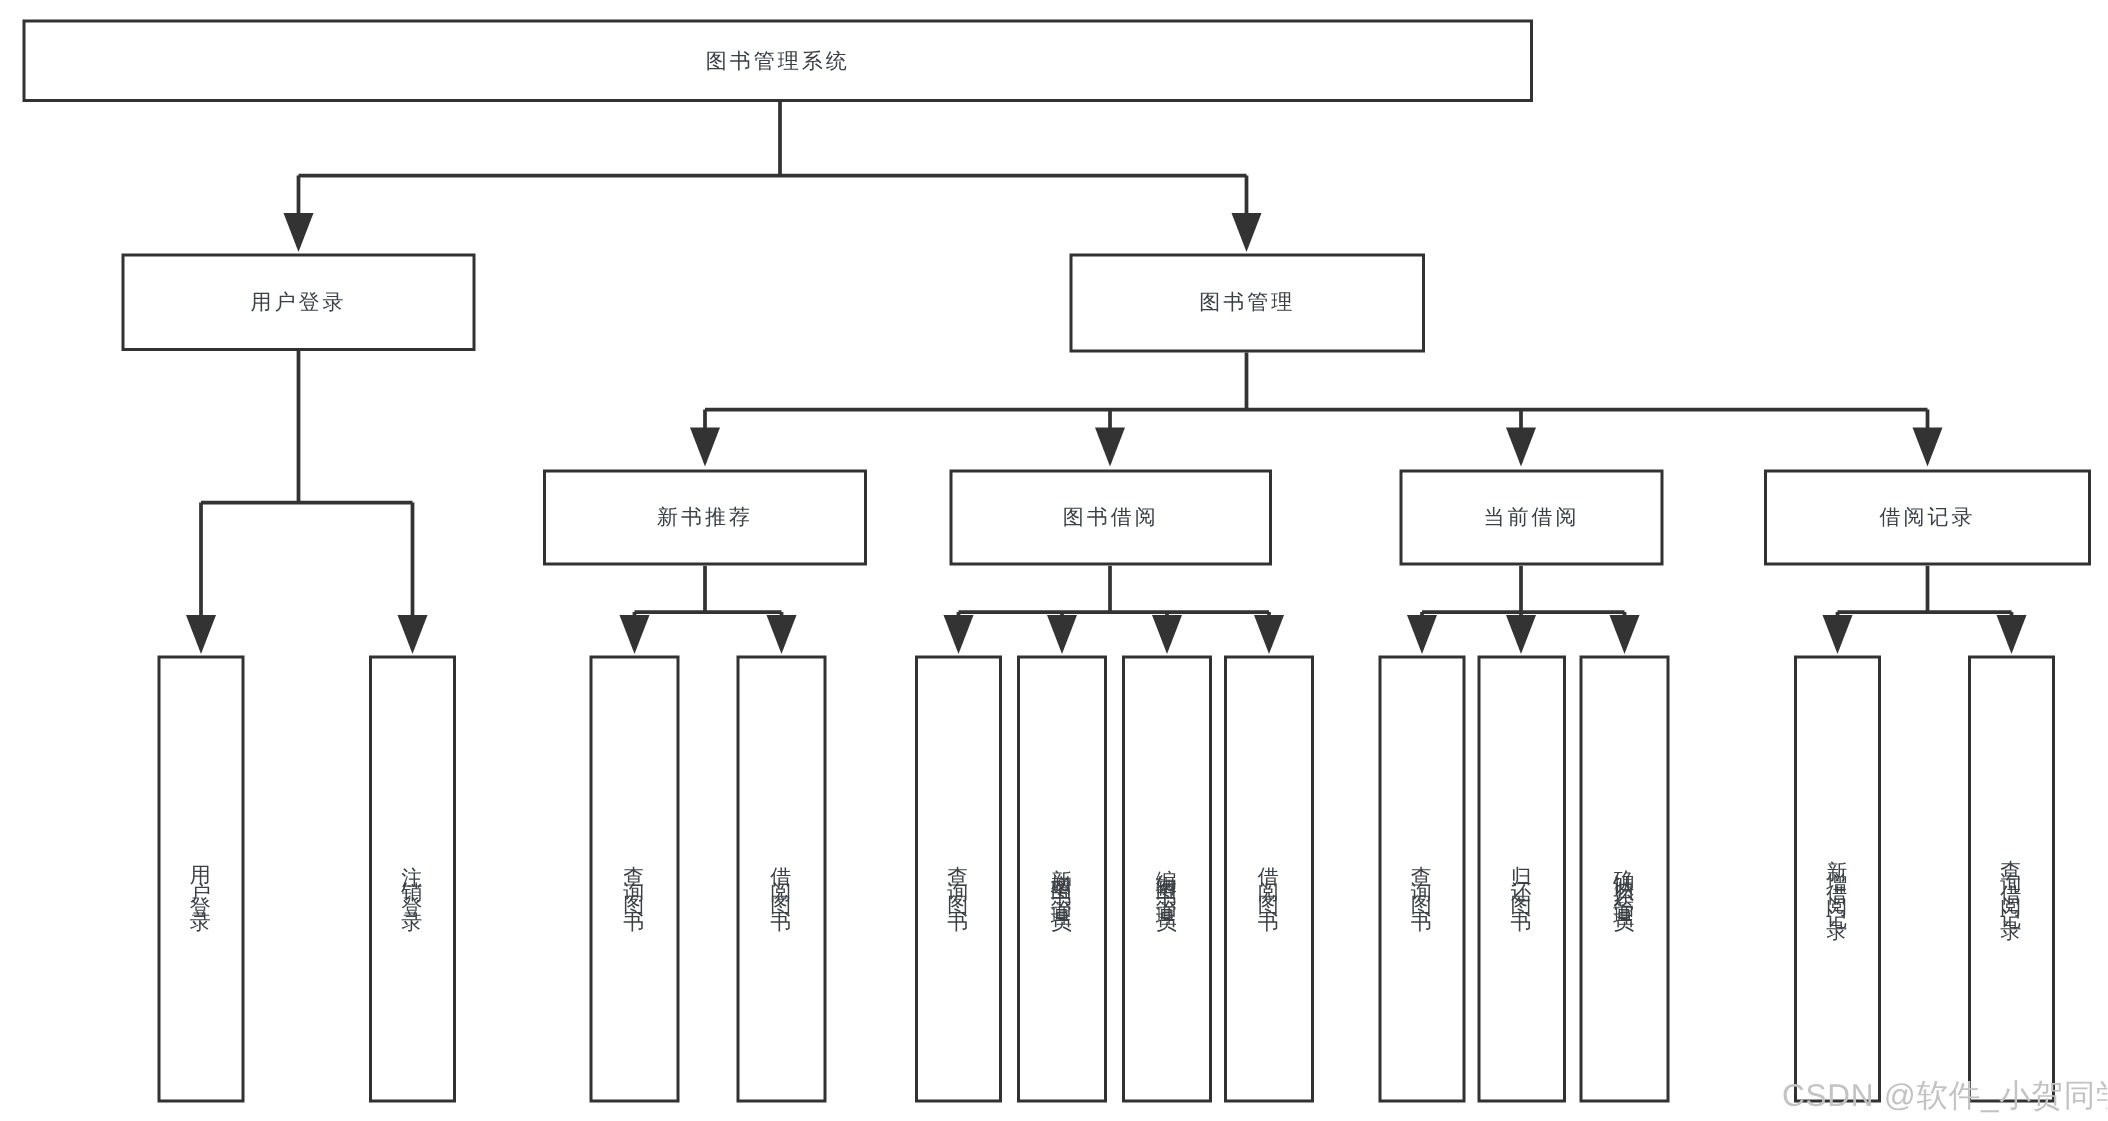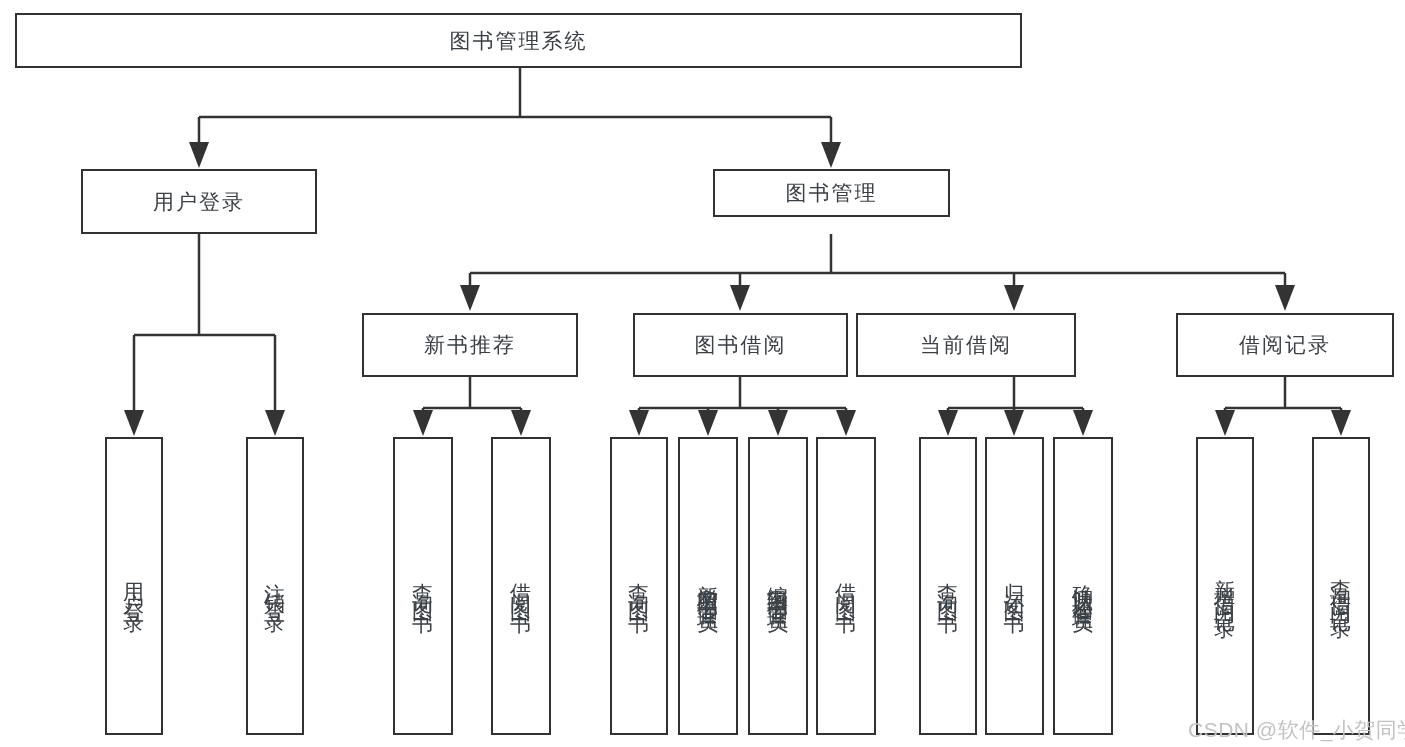--- a/index.html
+++ b/index.html
@@ -31,21 +31,21 @@
   }
   .box {
     position: absolute;
     box-sizing: border-box;
     background: #ffffff;
     border: 2.5px solid #323232;
     display: flex;
     align-items: center;
     justify-content: center;
     color: #3b4045;
-    font-size: 21px;
+    font-size: 14px;
   }
   .box.h .label {
     letter-spacing: 2px;
     white-space: nowrap;
   }
   .box.v .label {
     writing-mode: vertical-rl;
     text-orientation: mixed;
     letter-spacing: 10px;
     line-height: 1;
@@ -134,31 +134,31 @@
     <polygon points="1331,410 1351,410 1341,436"></polygon>
   </svg>
 
   <div class="box h" style="left:15px; top:13px; width:1007px; height:55px;">
     <span class="label">图书管理系统</span>
   </div>
 
   <div class="box h" style="left:81px; top:169px; width:236px; height:65px;">
     <span class="label">用户登录</span>
   </div>
-  <div class="box h" style="left:713px; top:169px; width:237px; height:48px;">
+  <div class="box h" style="left:713px; top:169px; width:237px; height:66px;">
     <span class="label">图书管理</span>
   </div>
 
   <div class="box h" style="left:362px; top:313px; width:216px; height:64px;font-family:Liberation Mono, monospace;">
     <span class="label">新书推荐</span>
   </div>
   <div class="box h" style="left:633px; top:313px; width:215px; height:64px;">
     <span class="label">图书借阅</span>
   </div>
-  <div class="box h" style="left:856px; top:313px; width:220px; height:64px;">
+  <div class="box h" style="left:933px; top:313px; width:176px; height:64px;">
     <span class="label">当前借阅</span>
   </div>
   <div class="box h" style="left:1176px; top:313px; width:218px; height:64px;">
     <span class="label">借阅记录</span>
   </div>
 
   <div class="box v" style="left:105px; top:437px; width:58px; height:298px;">
     <span class="label">用户登录</span>
   </div>
   <div class="box v" style="left:246px; top:437px; width:58px; height:298px;">

